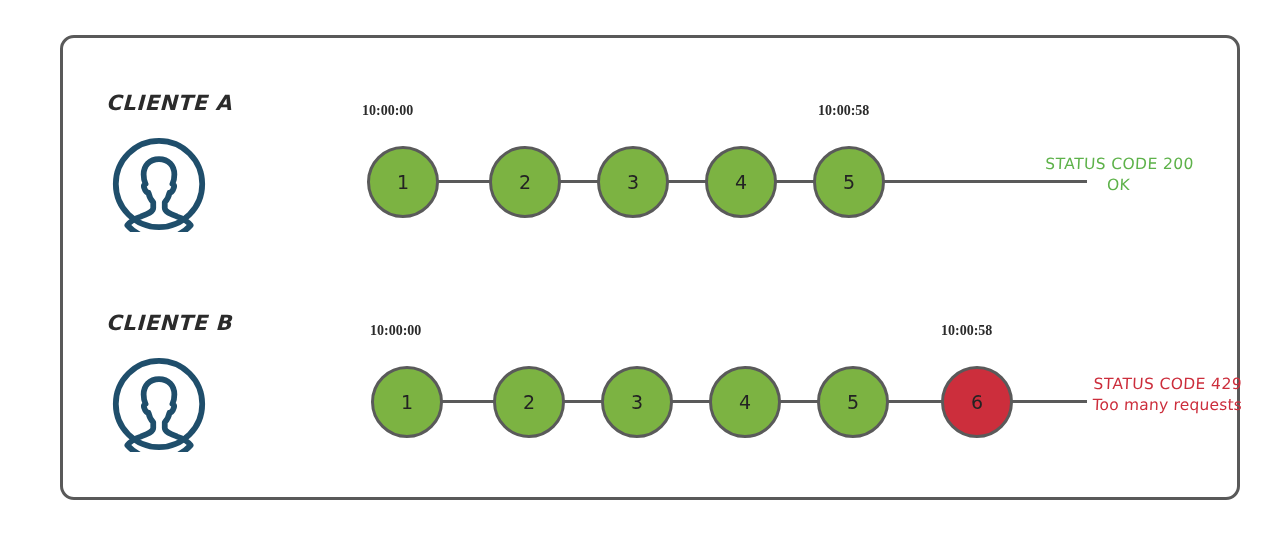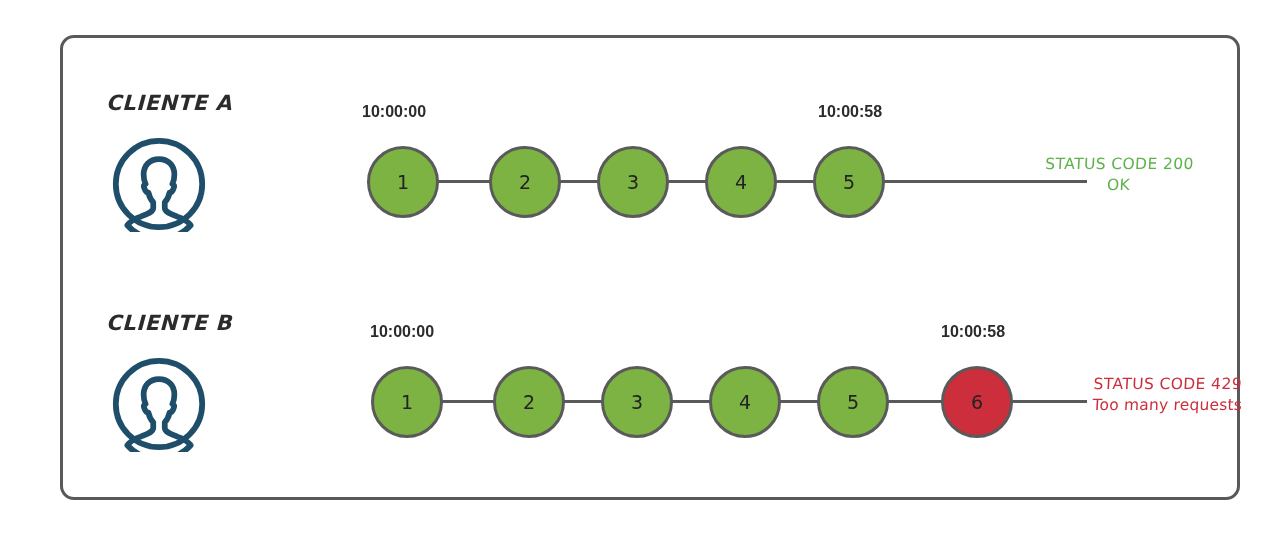--- a/index.html
+++ b/index.html
@@ -98,22 +98,22 @@
     color: #232323;
     z-index: 2;
   }
   .node.ok      { background: #7CB342; }
   .node.blocked { background: #CC2E3C; }
 
   
   .timestamp {
     position: absolute;
     top: 45px;
-    font-family: Liberation Sans, sans-serif;
-    font-size: 16px;
+    font-family: Liberation Serif, serif;
+    font-size: 14px;
     font-weight: bold;
     color: #2b2b2b;
     white-space: nowrap;
   }
 
   
   .status {
     position: absolute;
     top: 96px;
     font-family: "DejaVu Sans", sans-serif;

